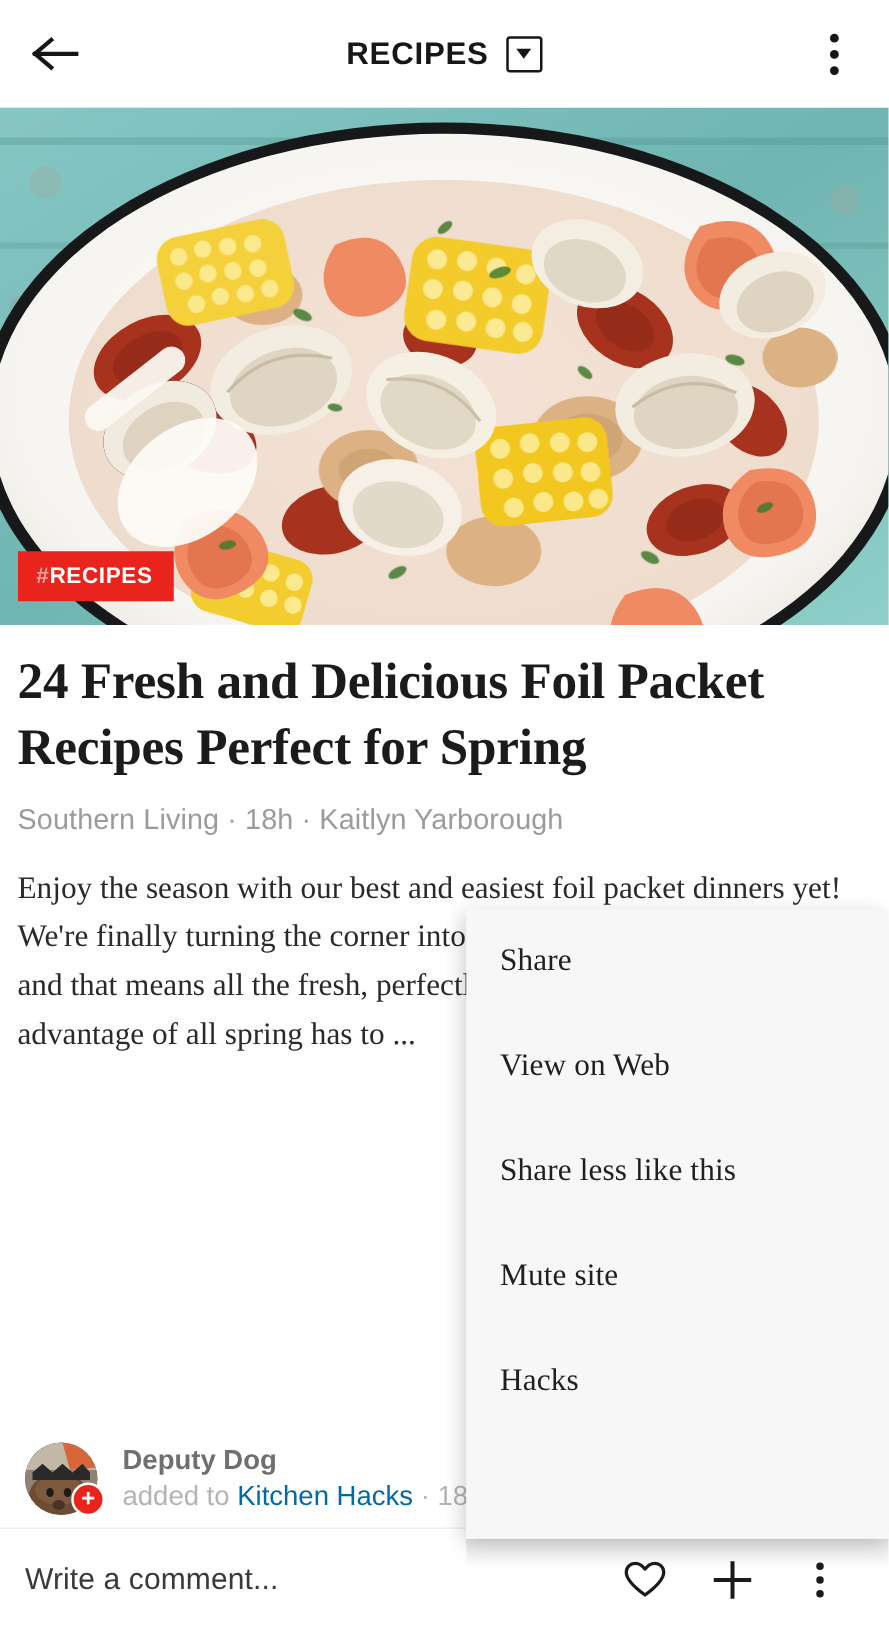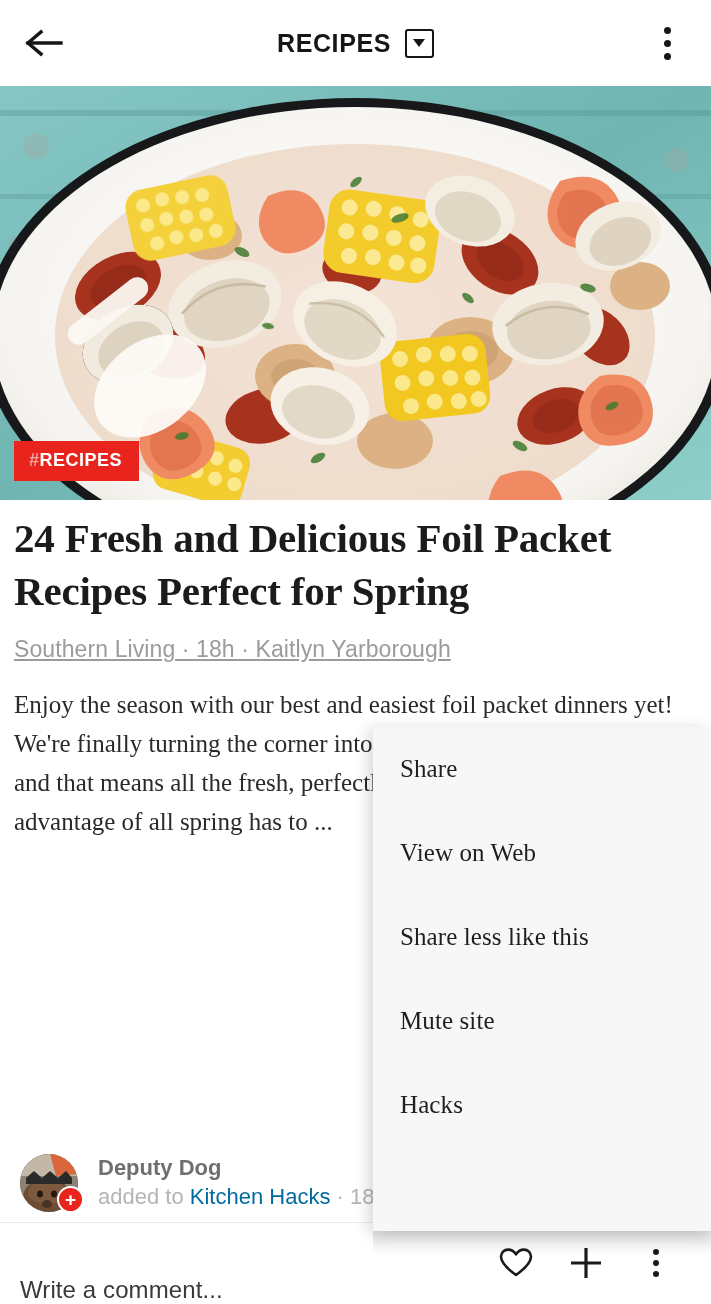--- a/index.html
+++ b/index.html
@@ -57,25 +57,25 @@
     padding:9px 17px 10px 15px; z-index:3;
     font-family:"Liberation Sans", sans-serif;
   }
   .badge .hash { color:#f2a69f; }
 
   
   .article { position:absolute; top:500px; left:0; width:711px; padding:0 14px; }
   .headline {
     font-family:"Liberation Serif", serif;
     font-weight:bold; font-size:41px; line-height:53px; color:#1b1b1b;
-    margin-top:12px; letter-spacing:-0.2px;
+    margin-top:18px; letter-spacing:-0.2px;
   }
   .byline {
     font-family:"Liberation Sans", sans-serif;
-    font-size:23px; color:#9b9b9b; margin-top:18px; letter-spacing:0.1px;text-decoration:underline;
+    font-size:23px; color:#9b9b9b; margin-top:18px; letter-spacing:0.1px;
   }
   .summary {
     font-family:"Liberation Serif", serif;
     font-size:25px; line-height:39px; color:#2a2a2a; margin-top:22px;
     max-width:660px;
   }
 
   
   .attribution {
     position:absolute; left:0; bottom:82px; width:711px; height:78px;
@@ -99,21 +99,21 @@
   }
   .attr-sub {
     font-size:22px; color:#b4b4b4; line-height:30px; white-space:nowrap;
   }
   .attr-sub b { color:#0369a1; font-weight:normal; }
 
   
   .commentbar {
     position:absolute; left:0; bottom:0; width:711px; height:82px;
     border-top:1px solid #ececec; background:#fff;
-    display:flex; align-items:flex-end; padding:0 20px;
+    display:flex; align-items:center; padding:0 20px;
   }
   .comment-placeholder { font-size:24px; color:#3a3a3a; flex:1; letter-spacing:0.1px; }
   .action-icons { display:flex; align-items:center; gap:0; }
   .action-btn {
     width:70px; height:82px; display:flex; align-items:center; justify-content:center; cursor:pointer;
   }
   .kebab-v { display:flex; flex-direction:column; gap:5px; align-items:center; }
   .kebab-v span { width:6px; height:6px; border-radius:50%; background:#1b1b1b; }
 
   

